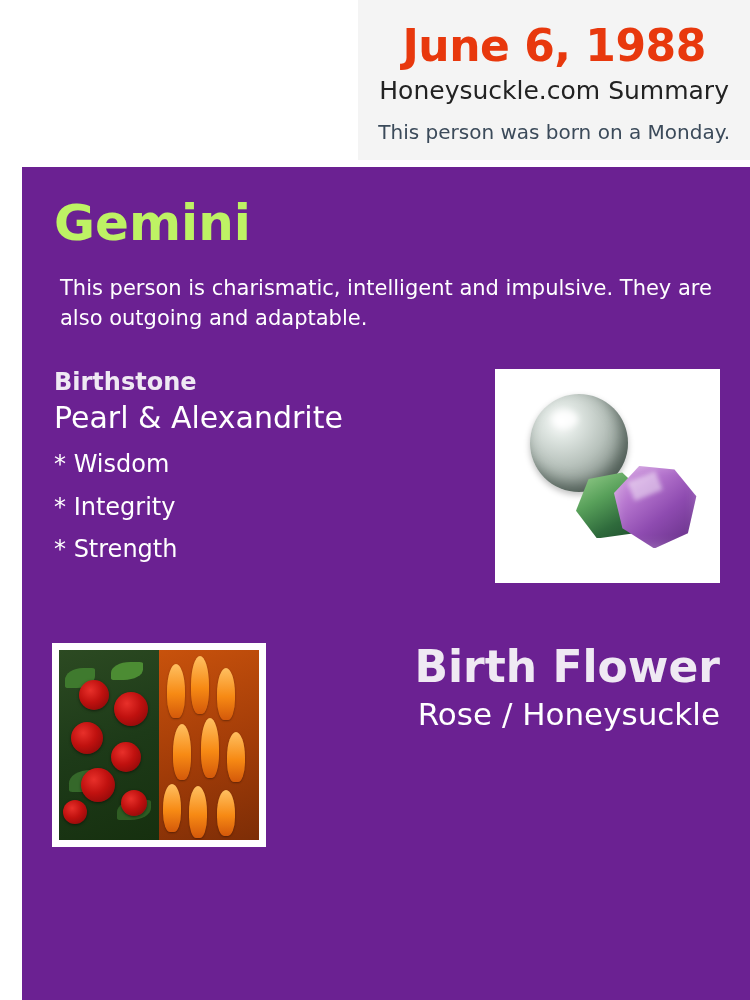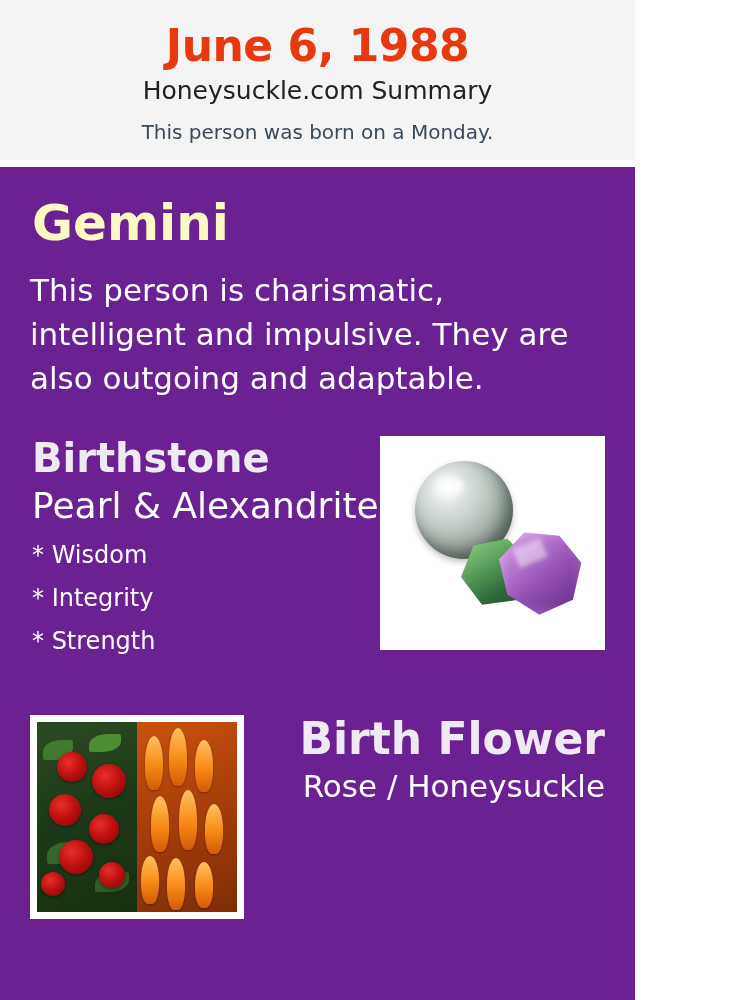--- a/index.html
+++ b/index.html
@@ -7,26 +7,27 @@
     padding: 0;
   }
   body {
     width: 750px;
     height: 1000px;
     overflow: hidden;
     font-family: "DejaVu Sans", sans-serif;
     background: #ffffff;
   }
   .page {
-    width: 635px;
+    width: 750px;
     height: 1000px;
     position: relative;
     display: flex;
     flex-direction: column;
     background: #ffffff;
+    align-items: flex-end;
   }
 
   
   .header {
     background: #f4f4f4;
     padding: 22px 20px 16px 20px;
     text-align: center;
     box-sizing: border-box;
   }
   .header-date {
@@ -60,50 +61,50 @@
     flex: 1 1 auto;
     padding: 26px 30px 20px 30px;
     box-sizing: border-box;
     color: #ffffff;
     position: relative;
   }
 
   .sign-title {
     font-size: 50px;
     font-weight: bold;
-    color: #fef9c3;
+    color: #bef264;
     line-height: 1.05;
-    margin: 4px 0 18px 2px;
+    margin: 4px 0 24px 2px;
   }
   .sign-desc {
-    font-size: 31px;
+    font-size: 21px;
     line-height: 1.42;
     color: #ffffff;
     max-width: 660px;
-    margin-left: 0;
+    margin-left: 8px;
   }
 
   
   .stone-section {
     display: flex;
     align-items: flex-start;
     margin-top: 36px;
   }
   .stone-text {
     flex: 1 1 auto;
     padding-left: 2px;
   }
   .section-title {
-    font-size: 40px;
+    font-size: 24px;
     font-weight: bold;
     color: #efe9f3;
     line-height: 1.1;
   }
   .section-sub {
-    font-size: 36px;
+    font-size: 30px;
     color: #ffffff;
     margin-top: 4px;
     line-height: 1.2;
   }
   .bullet {
     font-size: 24px;
     color: #ffffff;
     margin-top: 14px;
     line-height: 1.2;
   }

